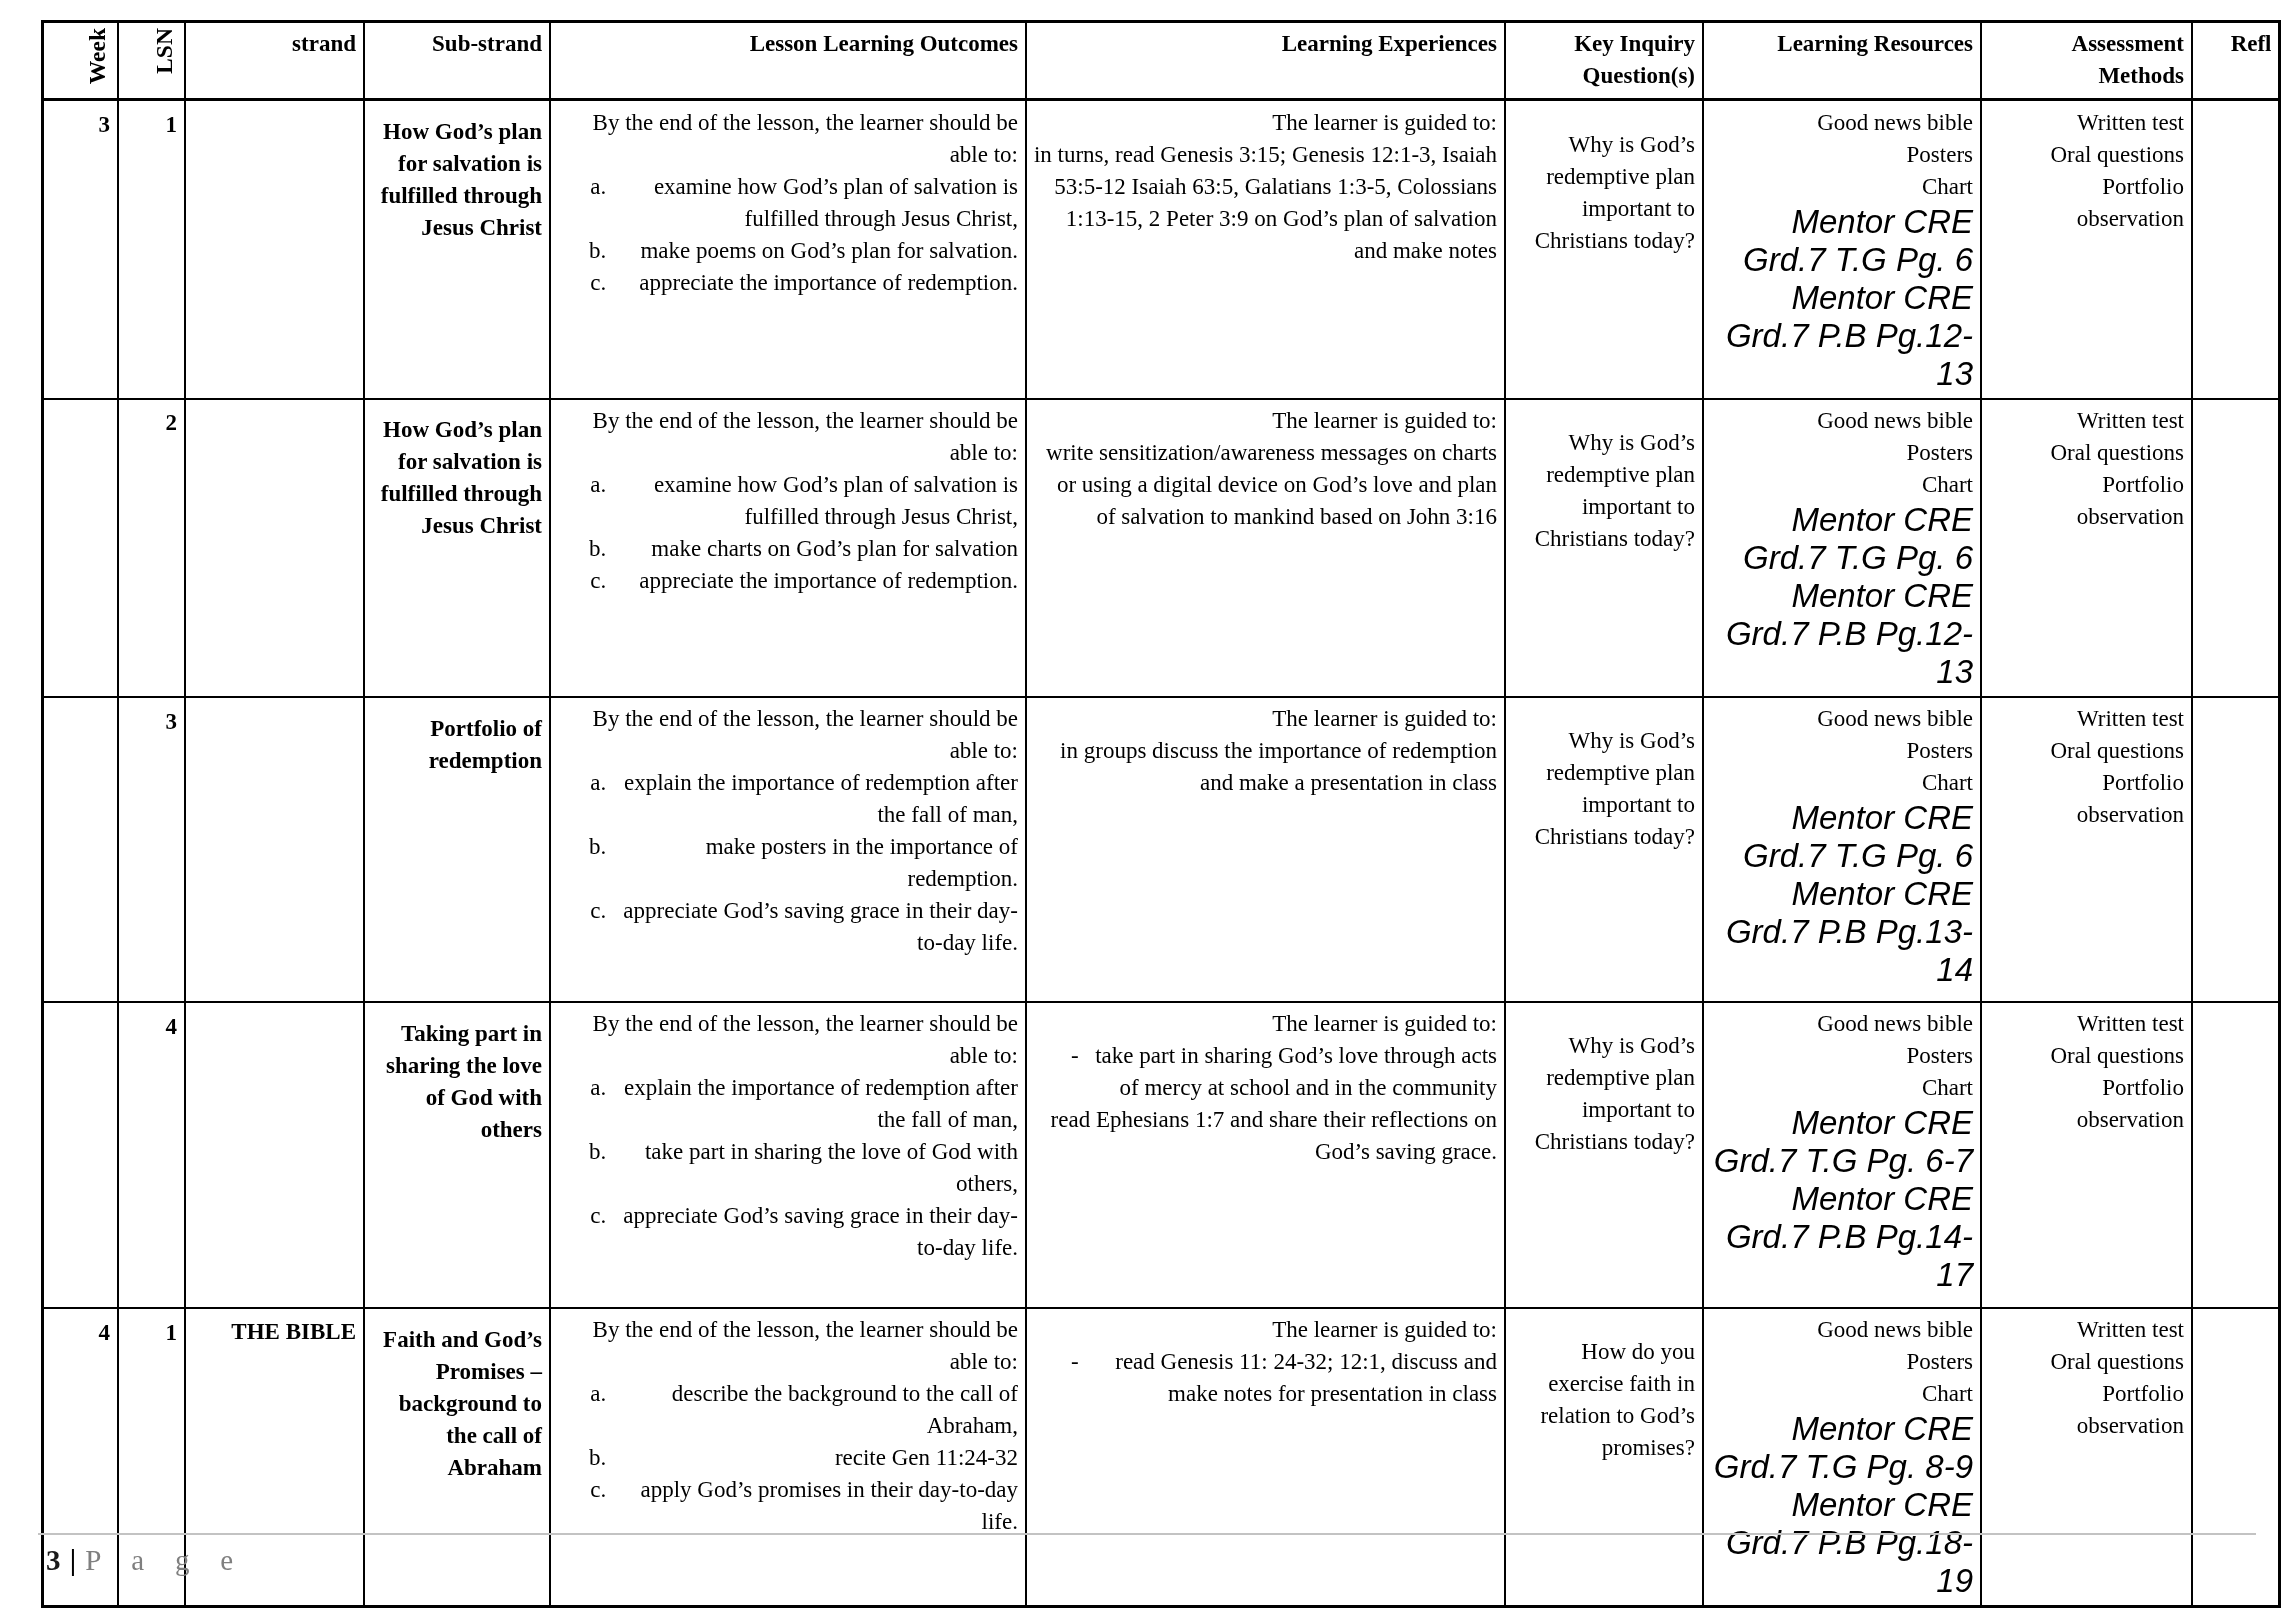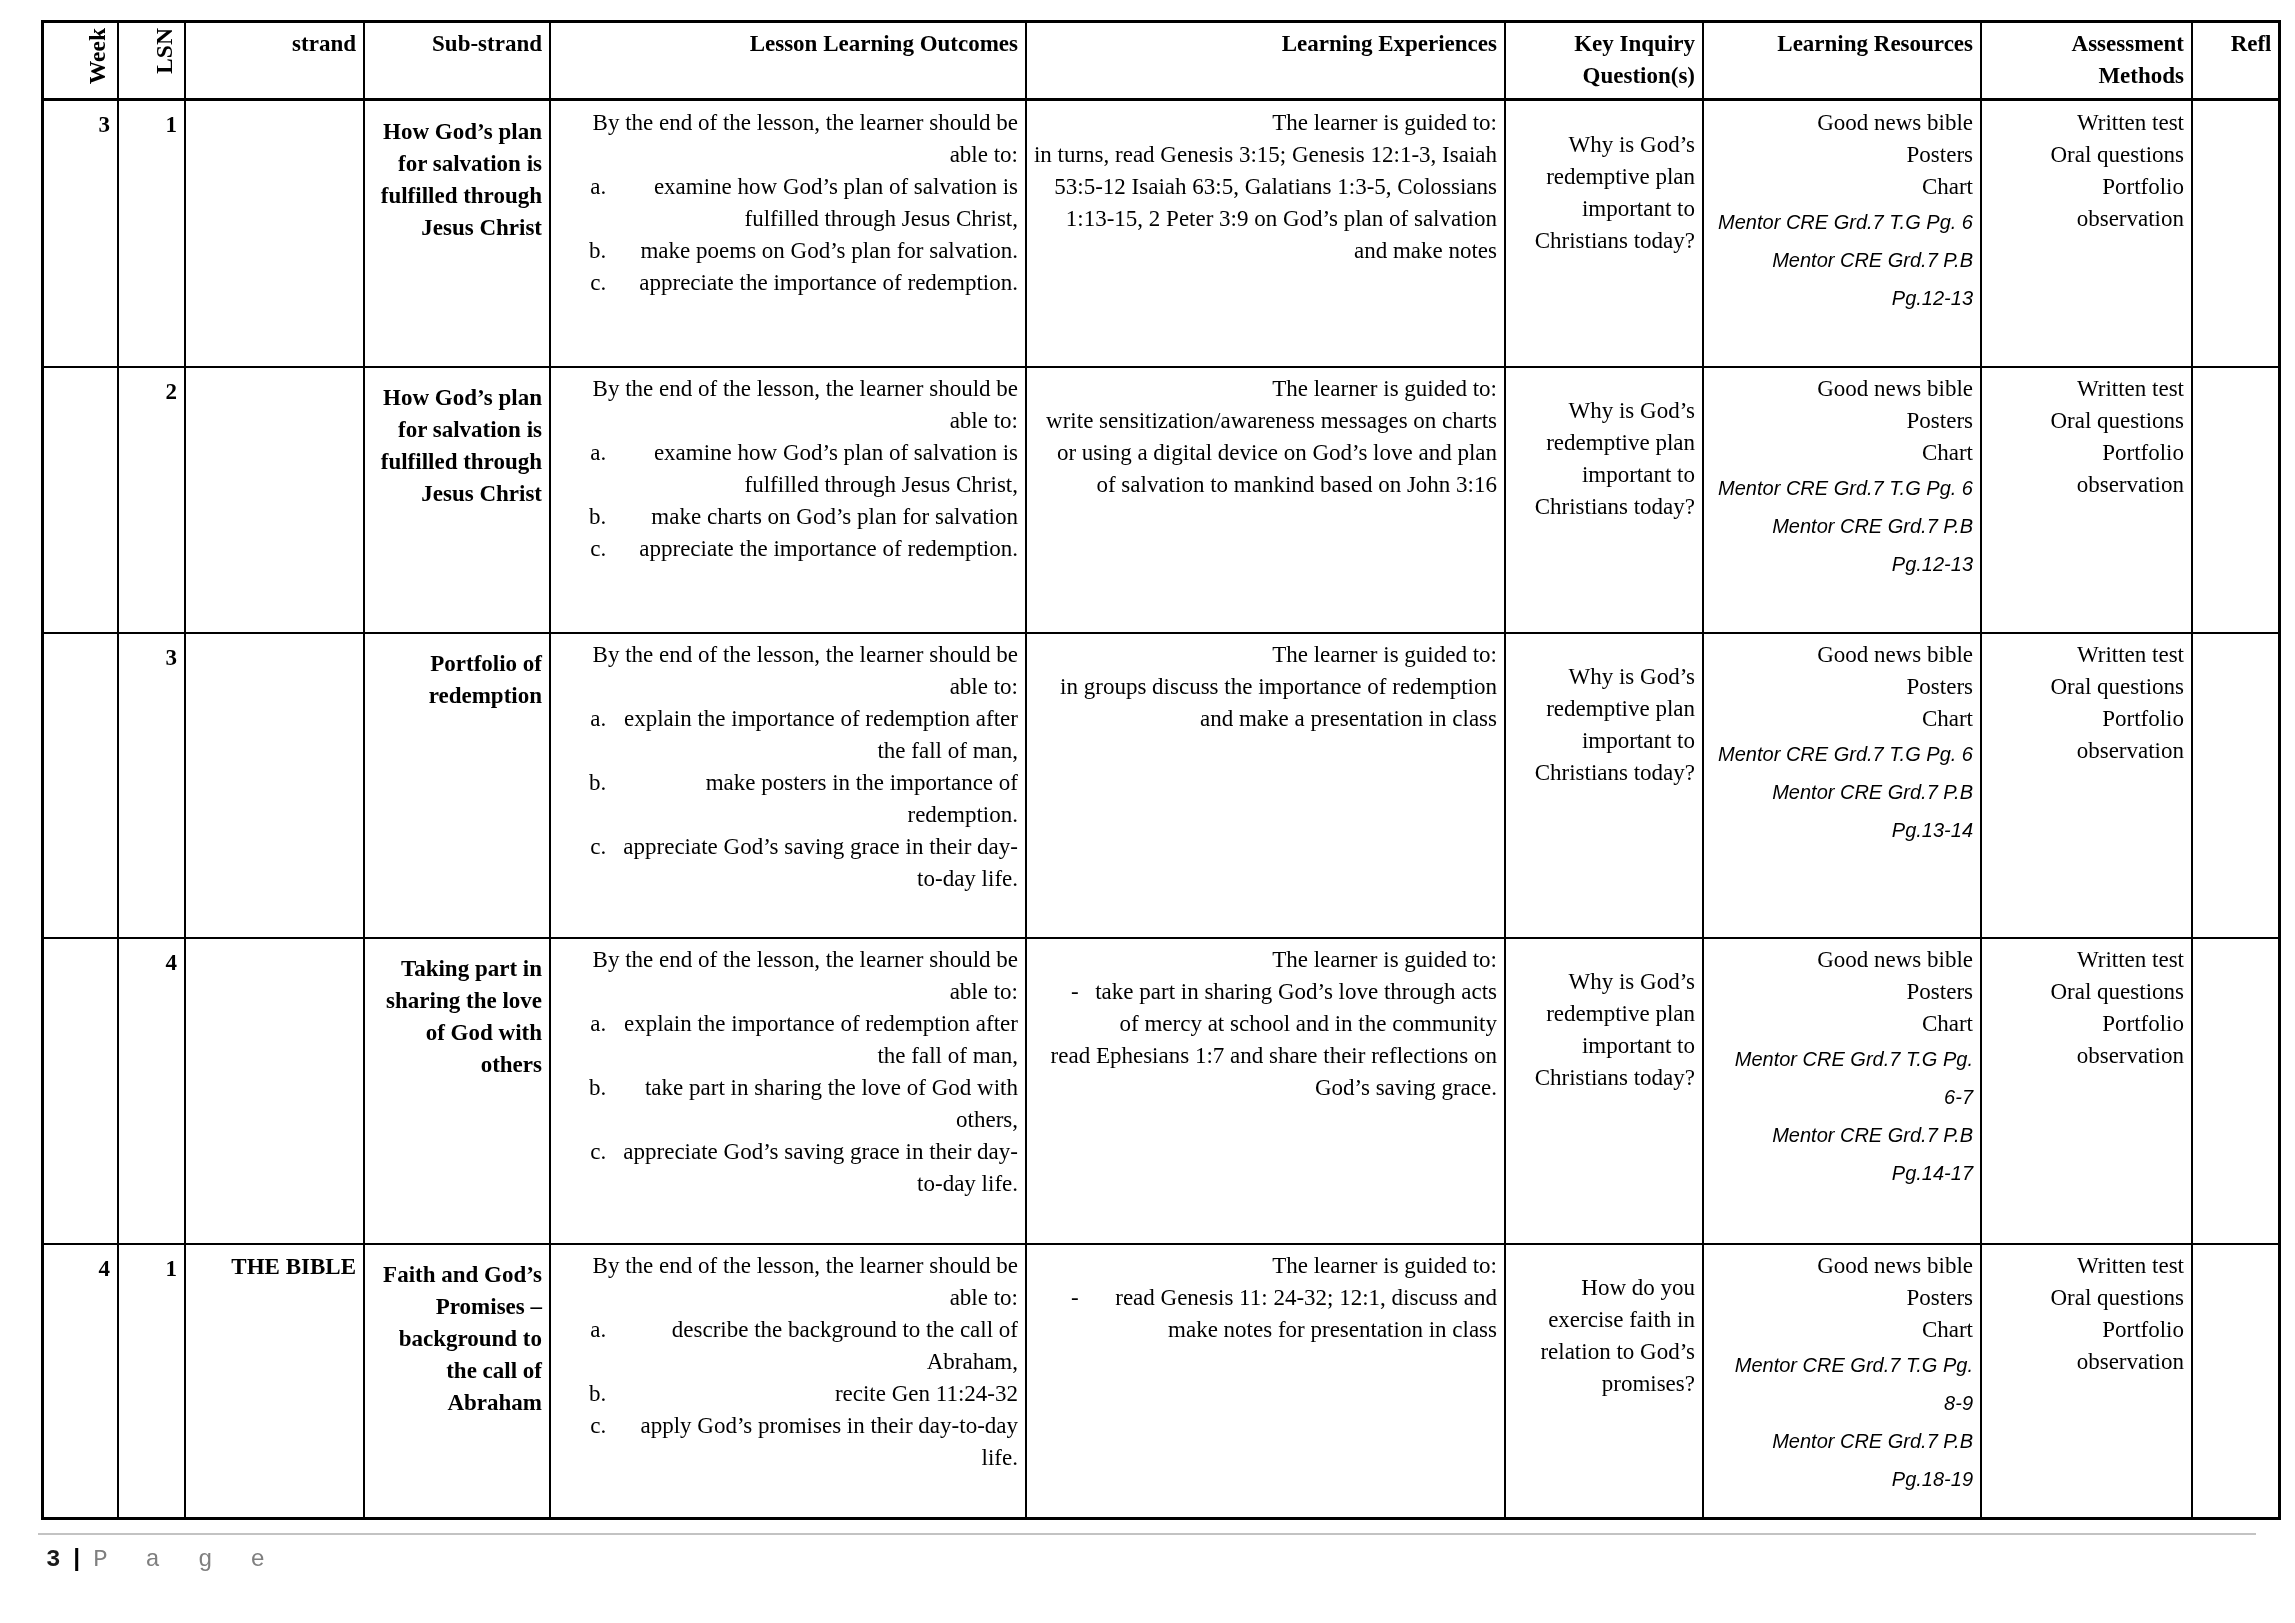--- a/index.html
+++ b/index.html
@@ -49,40 +49,40 @@
   .sub-txt{font-weight:700;padding-top:1.3px;margin-top:8px;}
   .out-intro{padding-left:9.2px;}
   .li{display:flex;align-items:flex-start;}
   .li .lbl{flex:0 0 48px;padding-left:1.3px;}
   .li .txt{flex:1 1 auto;}
   .exp-li .lbl{flex:0 0 43px;padding-left:2.6px;}
   .rline{padding-left:2.6px;}
   .ritalic{
     font-family:"Liberation Sans", sans-serif;
     font-style:italic;
-    font-size:20px;
+    font-size:33px;
     line-height:38px;
     padding-left:2.6px;
   }
   .aline{padding-left:1.3px;}
   .inq-txt{padding-left:1.3px;margin-top:22px;}
   .footer-rule{
     position:absolute;
     left:38px;
     top:1533px;
     width:2218px;
     height:2px;
     background:#c3c3c3;
   }
   .footer-text{
     position:absolute;
     left:46px;
     top:1543px;
-    font-family:Liberation Mono, monospace;
-    font-size:24px;
+    font-family:Liberation Serif, serif;
+    font-size:29px;
     line-height:34px;
     color:#000;
   }
   .footer-text .pn{font-weight:700;color:#1a1a1a;}
   .footer-text .pipe{font-weight:700;margin:0 9.2px;}
   .footer-text .plabel{color:#7f7f7f;letter-spacing:11.8px;}
 </style>
 </head>
 <body>
 

